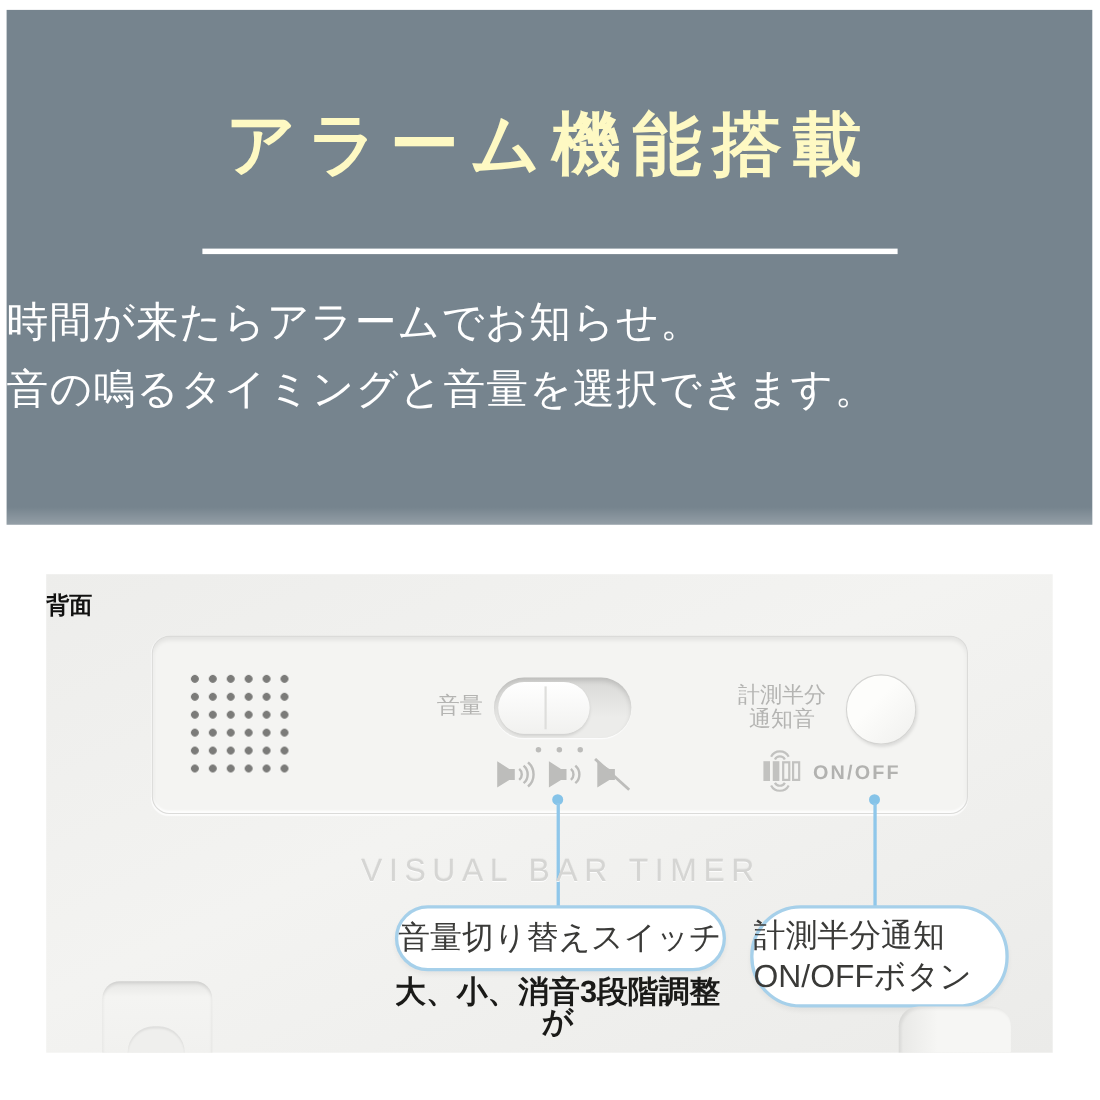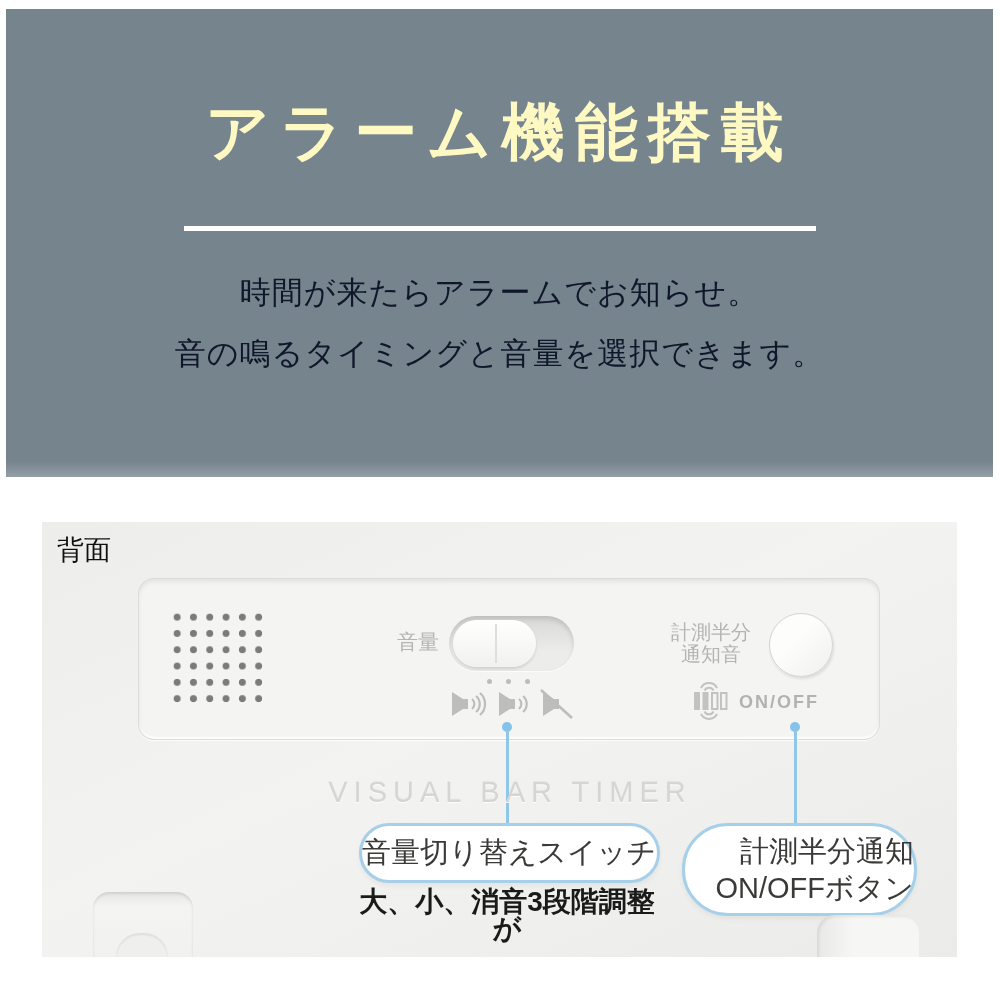--- a/index.html
+++ b/index.html
@@ -4,31 +4,31 @@
 <style>
   html,body{margin:0;padding:0;background:#ffffff;}
   .page{position:relative;width:1000px;height:1000px;background:#ffffff;overflow:hidden;
         font-family:"Liberation Sans","DejaVu Sans",sans-serif;}
   
   .hero{position:absolute;left:6px;top:9px;width:987px;height:468px;background:#76848E;}
   .hero-title{position:absolute;top:90px;left:0;width:100%;margin:0;text-align:center;
               font-size:63px;line-height:66px;font-weight:700;letter-spacing:10px;color:#fef9c3;}
   .hero-divider{position:absolute;top:217px;left:50%;transform:translateX(-50%);
                 width:632px;height:5px;background:#ffffff;}
-  .hero-sub{position:absolute;left:0;width:100%;margin:0;text-align:center;
-            font-size:31px;line-height:36px;color:#0f172a;letter-spacing:1px;}
+  .hero-sub{position:absolute;left:0;width:100%;margin:0;
+            font-size:38px;line-height:36px;color:#ffffff;letter-spacing:1px;}
   .hero-sub1{top:266px;}
   .hero-sub2{top:327px;}
   .hero-fade{position:absolute;left:0;bottom:0;width:100%;height:16px;
              background:linear-gradient(180deg,rgba(255,255,255,0) 0%,rgba(255,255,255,0.22) 100%);}
   
   .photo{position:absolute;left:42px;top:522px;width:915px;height:435px;
          background:linear-gradient(155deg,#EDEDEB 0%,#F3F3F1 45%,#EBEBE9 100%);overflow:hidden;}
-  .corner-label{position:absolute;left:15px;top:12px;font-size:27px;line-height:33px;
-                font-weight:400;color:#111110;}
+  .corner-label{position:absolute;left:0;top:12px;font-size:21px;line-height:33px;
+                font-weight:700;color:#111110;}
   
   .panel{position:absolute;left:96px;top:56px;width:742px;height:162px;border-radius:16px;
          background:#F4F4F2;border:1px solid rgba(198,198,196,0.55);box-sizing:border-box;
          box-shadow:inset 0 3px 4px rgba(0,0,0,0.07),inset 0 -2px 2px rgba(255,255,255,0.9),0 1px 1px rgba(255,255,255,0.8);}
   .speaker{position:absolute;left:28px;top:28px;width:98px;height:98px;
            background-image:radial-gradient(circle,#7B7B79 3.2px,rgba(123,123,121,0) 3.9px);
            background-size:16.3px 16.3px;background-position:2px 2px;}
   .vol-label{position:absolute;left:240px;top:52px;width:60px;text-align:right;
              font-size:21px;line-height:22px;color:#B4B4B2;}
   .slider{position:absolute;left:310px;top:37px;width:125px;height:55px;border-radius:28px;
@@ -60,21 +60,21 @@
   
   .emboss{position:absolute;left:258px;top:254px;width:420px;text-align:center;
           font-size:29px;font-weight:400;letter-spacing:6px;color:#D5D5D3;
           text-shadow:0 1px 0 rgba(255,255,255,0.85),0 -1px 1px rgba(0,0,0,0.05);}
   
   .bubble{position:absolute;background:#ffffff;border:3px solid #A6D0EA;box-sizing:border-box;
           box-shadow:0 3px 5px rgba(0,0,0,0.05);color:#3A3A38;}
   .bubble-volume{left:317px;top:301px;width:301px;height:60px;border-radius:32px;
                  display:flex;align-items:center;justify-content:flex-start;font-size:29px;}
   .bubble-notify{left:640px;top:301px;width:235px;height:93px;border-radius:46px;
-                 text-align:right;font-size:29px;line-height:37px;padding-top:7px;}
+                 text-align:left;font-size:29px;line-height:37px;padding-top:7px;}
   .caption{position:absolute;left:312px;top:366px;width:306px;text-align:center;
            font-size:28px;line-height:27px;font-weight:700;color:#1A1A18;}
   
   .stand-left{position:absolute;left:51px;top:370px;width:100px;height:65px;
               border-radius:16px 16px 0 0;
               background:linear-gradient(180deg,#E6E6E4 0%,#F4F4F2 22%,#F1F1EF 100%);
               box-shadow:inset 0 2px 3px rgba(0,0,0,0.10);}
   .stand-left-arch{position:absolute;left:23px;bottom:0;width:52px;height:24px;
                    border-radius:26px 26px 0 0;background:#EFEFED;
                    box-shadow:inset 0 2px 2px rgba(0,0,0,0.07);}

